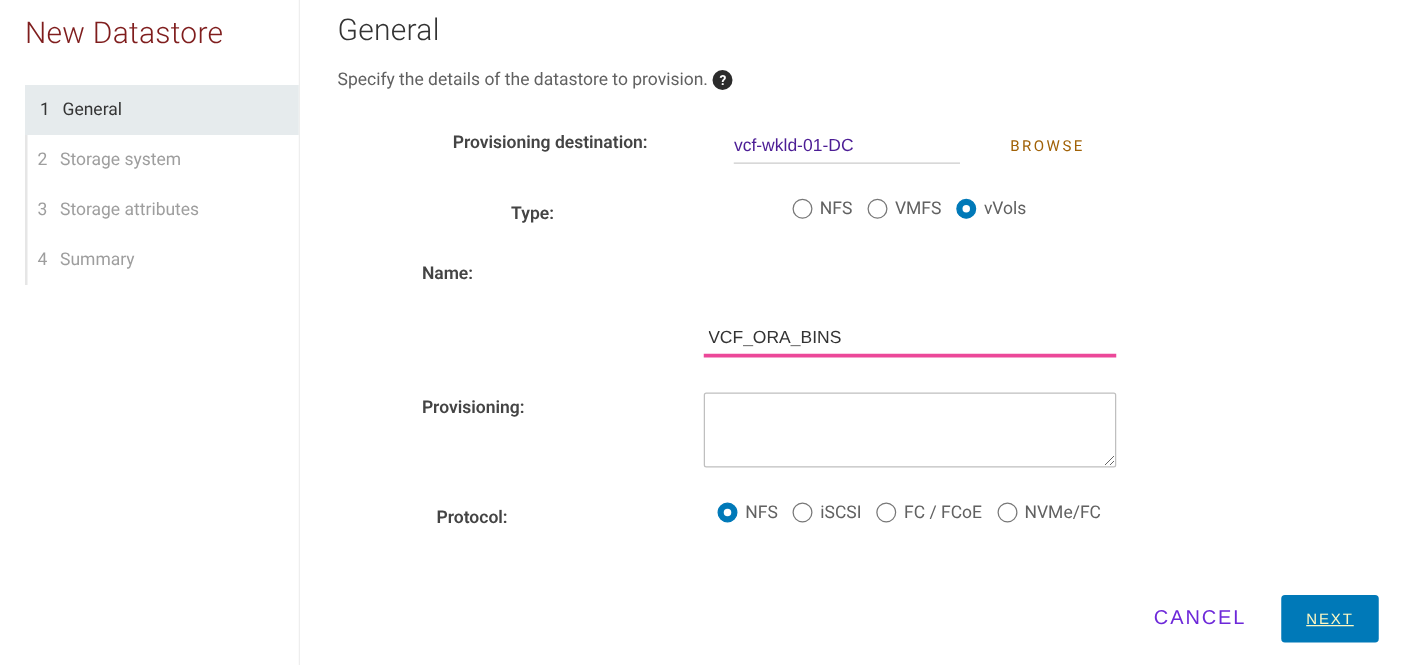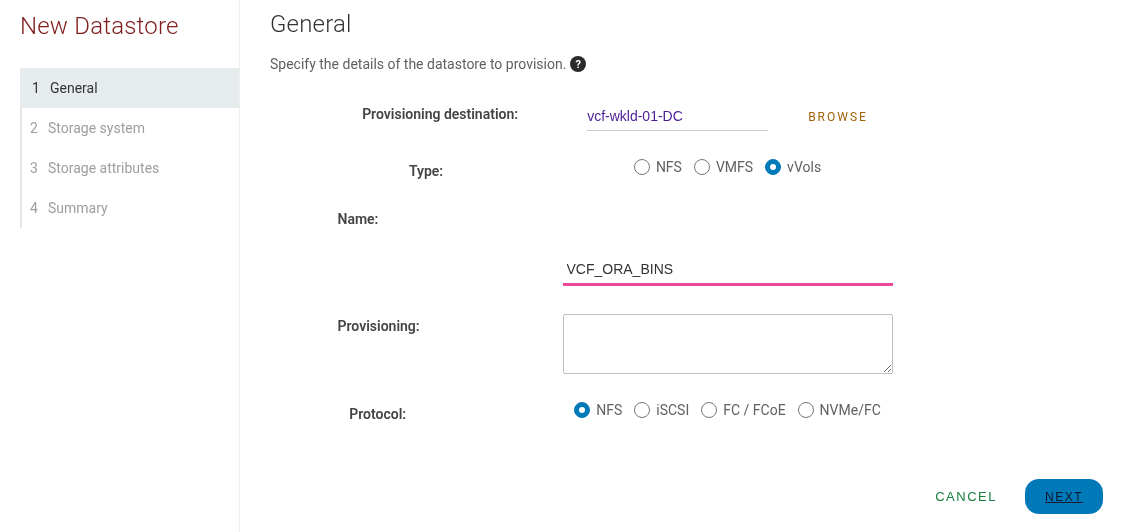--- a/index.html
+++ b/index.html
@@ -150,26 +150,26 @@
       outline: none;
     }
     .footer {
       margin-top: auto;
       display: flex;
       justify-content: flex-end;
       gap: 20px;
       padding: 18px 6px 18px 0;
     }
     .btn-cancel {
-      border: none; background: transparent; color: #15803d; letter-spacing: 1.5px; font-size: 13px;
+      border: none; background: transparent; color: #6d28d9; letter-spacing: 1.5px; font-size: 16px;
       padding: 10px 8px; cursor: pointer;
     }
     .btn-next {
-      border: none; background: #0079b8; color: #0f172a; letter-spacing: 1.5px; font-size: 12px;
-      padding: 10px 20px; border-radius: 14px; cursor: pointer; text-decoration: underline;
+      border: none; background: #0079b8; color: #fef9c3; letter-spacing: 1.5px; font-size: 12px;
+      padding: 10px 20px; border-radius: 3px; cursor: pointer; text-decoration: underline;
     }
   </style>
 </head>
 <body>
 
 <div class="sidebar">
   <div class="sidebar-title">New Datastore</div>
   <div class="step-list">
     <div class="step-item active">
       <span class="step-num">1</span>

